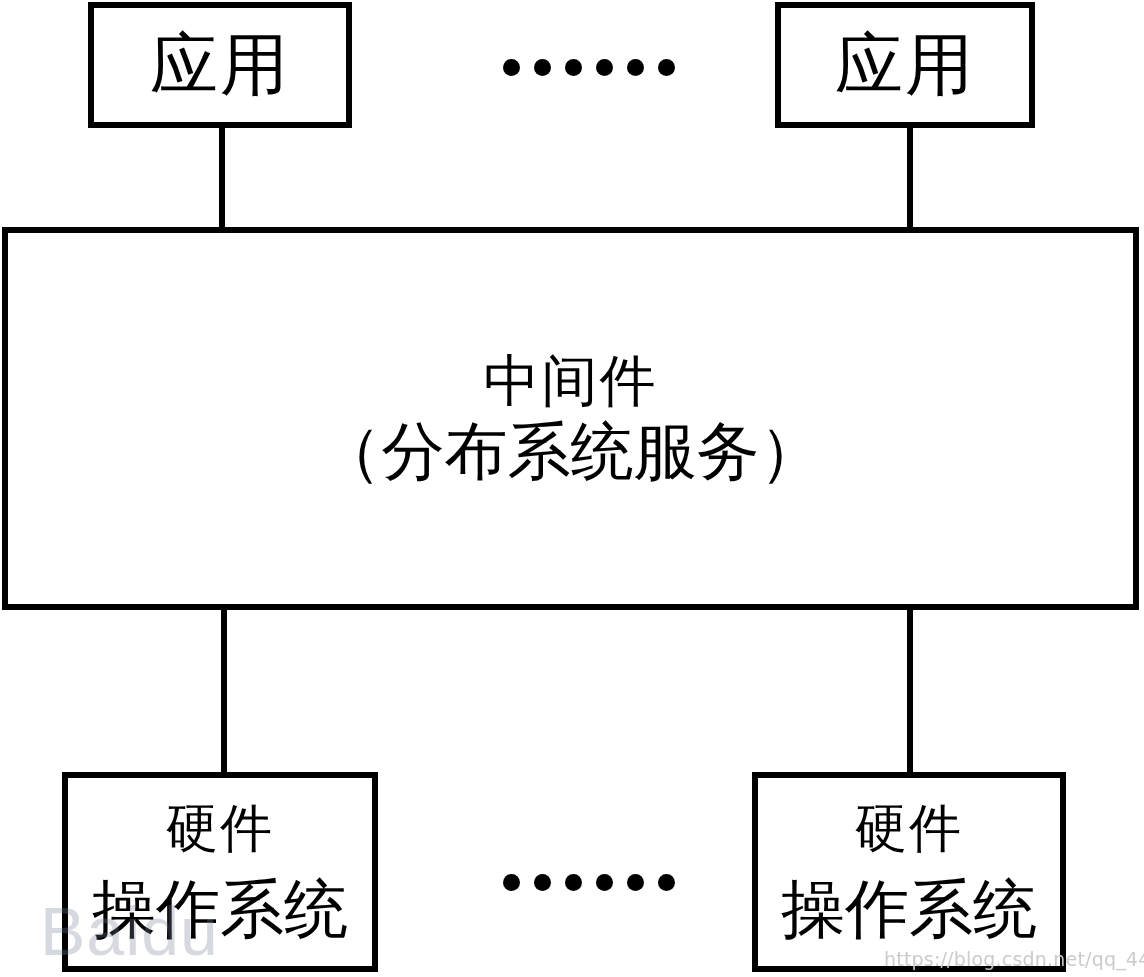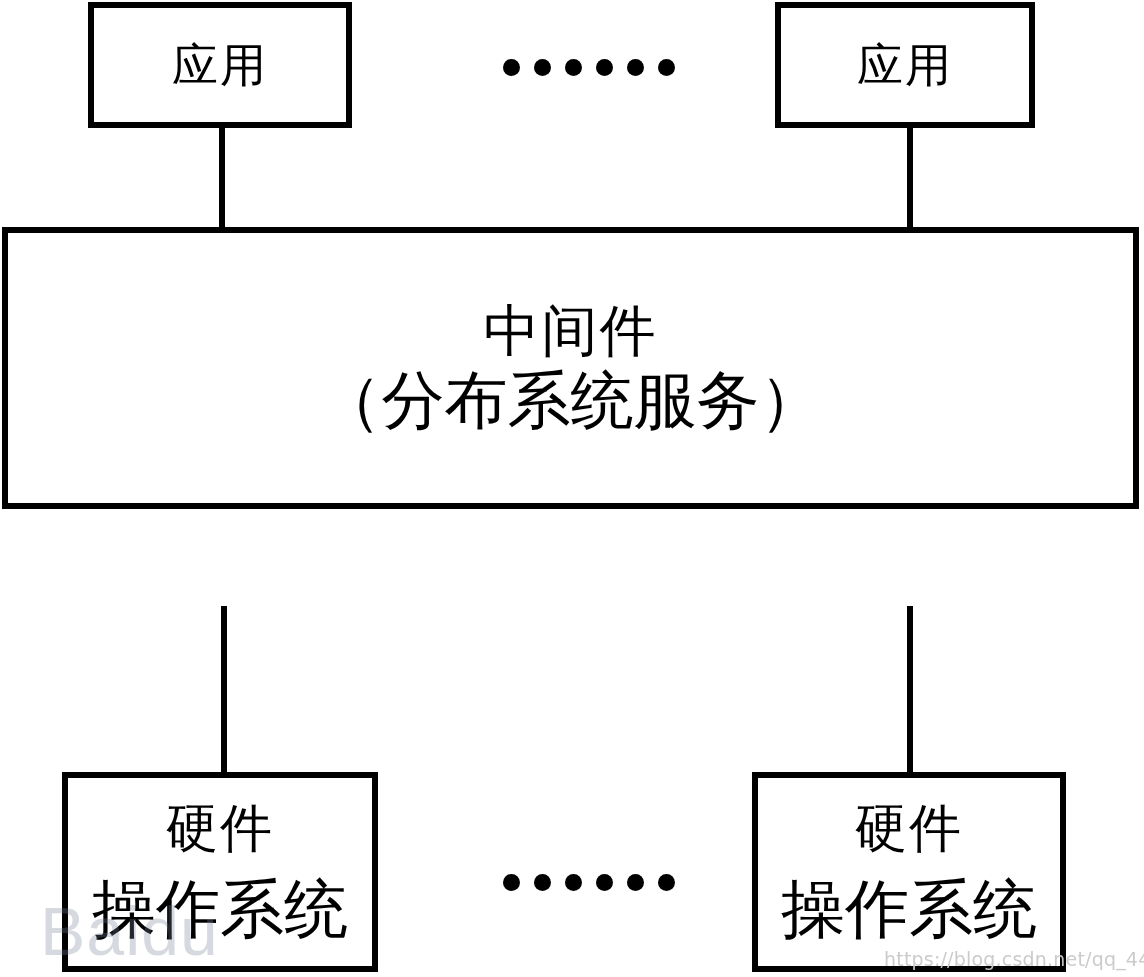--- a/index.html
+++ b/index.html
@@ -32,30 +32,30 @@
     text-align: center;
     color: #000000;
     line-height: 1.05;
     z-index: 3;
   }
 
   
   #app-box-left  { left: 88px;  top: 2px;   width: 264px; height: 126px; }
   #app-box-right { left: 775px; top: 2px;   width: 260px; height: 126px; }
   .app-label {
-    font-size: 46px;
+    font-size: 68px;
     letter-spacing: 2px;
   }
 
   
   #middleware-box {
     left: 2px;
     top: 227px;
     width: 1137px;
-    height: 282px;
+    height: 383px;
     justify-content: center;
   }
   .mw-line-1 {
     font-size: 56px;
     letter-spacing: 2px;
     margin-bottom: 8px;
   }
   .mw-line-2 {
     font-size: 63px;
     letter-spacing: 0px;

